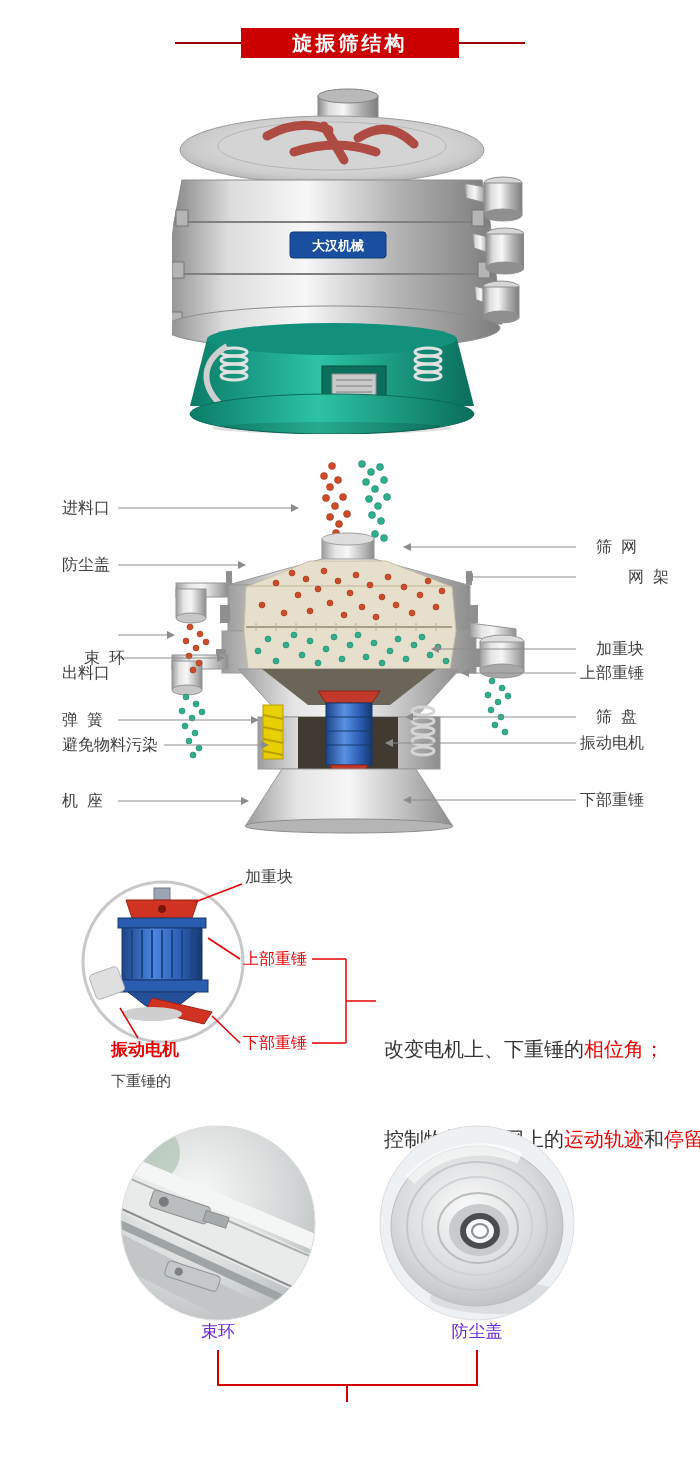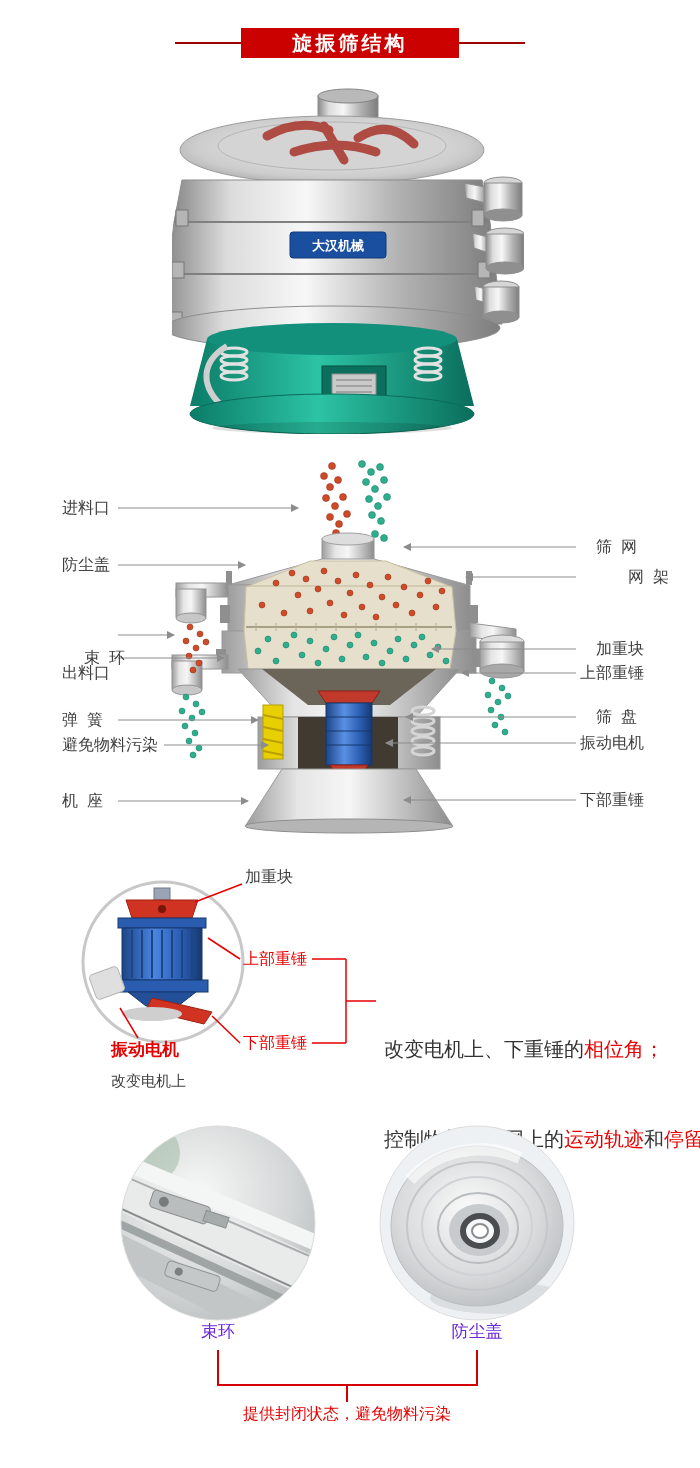--- a/index.html
+++ b/index.html
@@ -404,21 +404,21 @@
       <line x1="312" y1="101" x2="346" y2="101"></line>
       <line x1="312" y1="185" x2="346" y2="185"></line>
       <line x1="346" y1="101" x2="346" y2="185"></line>
       <line x1="346" y1="143" x2="376" y2="143"></line>
     </g>
   </svg>
   <div class="lbl" style="left:245px;top:867px;">加重块</div>
   <div class="lbl red" style="left:243px;top:949px;">上部重锤</div>
   <div class="lbl red" style="left:243px;top:1033px;">下部重锤</div>
   <div class="lbl red bold" style="left:111px;top:1040px;">振动电机</div>
-  <div class="lbl small" style="left:111px;top:1071px;">改变电机上</div>
+  <div class="lbl small" style="left:111px;top:1071px;">下重锤的</div>
   <div class="desc">
     <div><span>改变电机上、下重锤的</span><span class="r">相位角；</span></div>
     <div><span>控制物料在筛网上的</span><span class="r">运动轨迹</span><span>和</span><span class="r">停留时间</span></div>
   </div>
 
   <svg style="left:0;top:1118px;" width="700" height="215" viewBox="0 0 700 215">
     <defs>
       <radialGradient id="d-steel" cx=".4" cy=".35" r=".8">
         <stop offset="0" stop-color="#f7f8f8"></stop>
           <stop offset=".6" stop-color="#d4d7d7"></stop>
@@ -472,15 +472,14 @@
     </g>
     <circle cx="477" cy="105" r="97" fill="none" stroke="#dcdcdc"></circle>
   </svg>
   <div class="photo-lbl" style="left:158px;">束环</div>
   <div class="photo-lbl" style="left:417px;">防尘盖</div>
 
   <div class="vline" style="left:217px;top:1350px;width:2px;height:34px;"></div>
   <div class="vline" style="left:476px;top:1350px;width:2px;height:34px;"></div>
   <div class="hline" style="left:217px;top:1384px;width:261px;height:2px;"></div>
   <div class="vline" style="left:346px;top:1386px;width:2px;height:16px;"></div>
-  <div class="note">提供封闭状态，避免物料污染</div>
 
 </div>
 
 </body></html>

